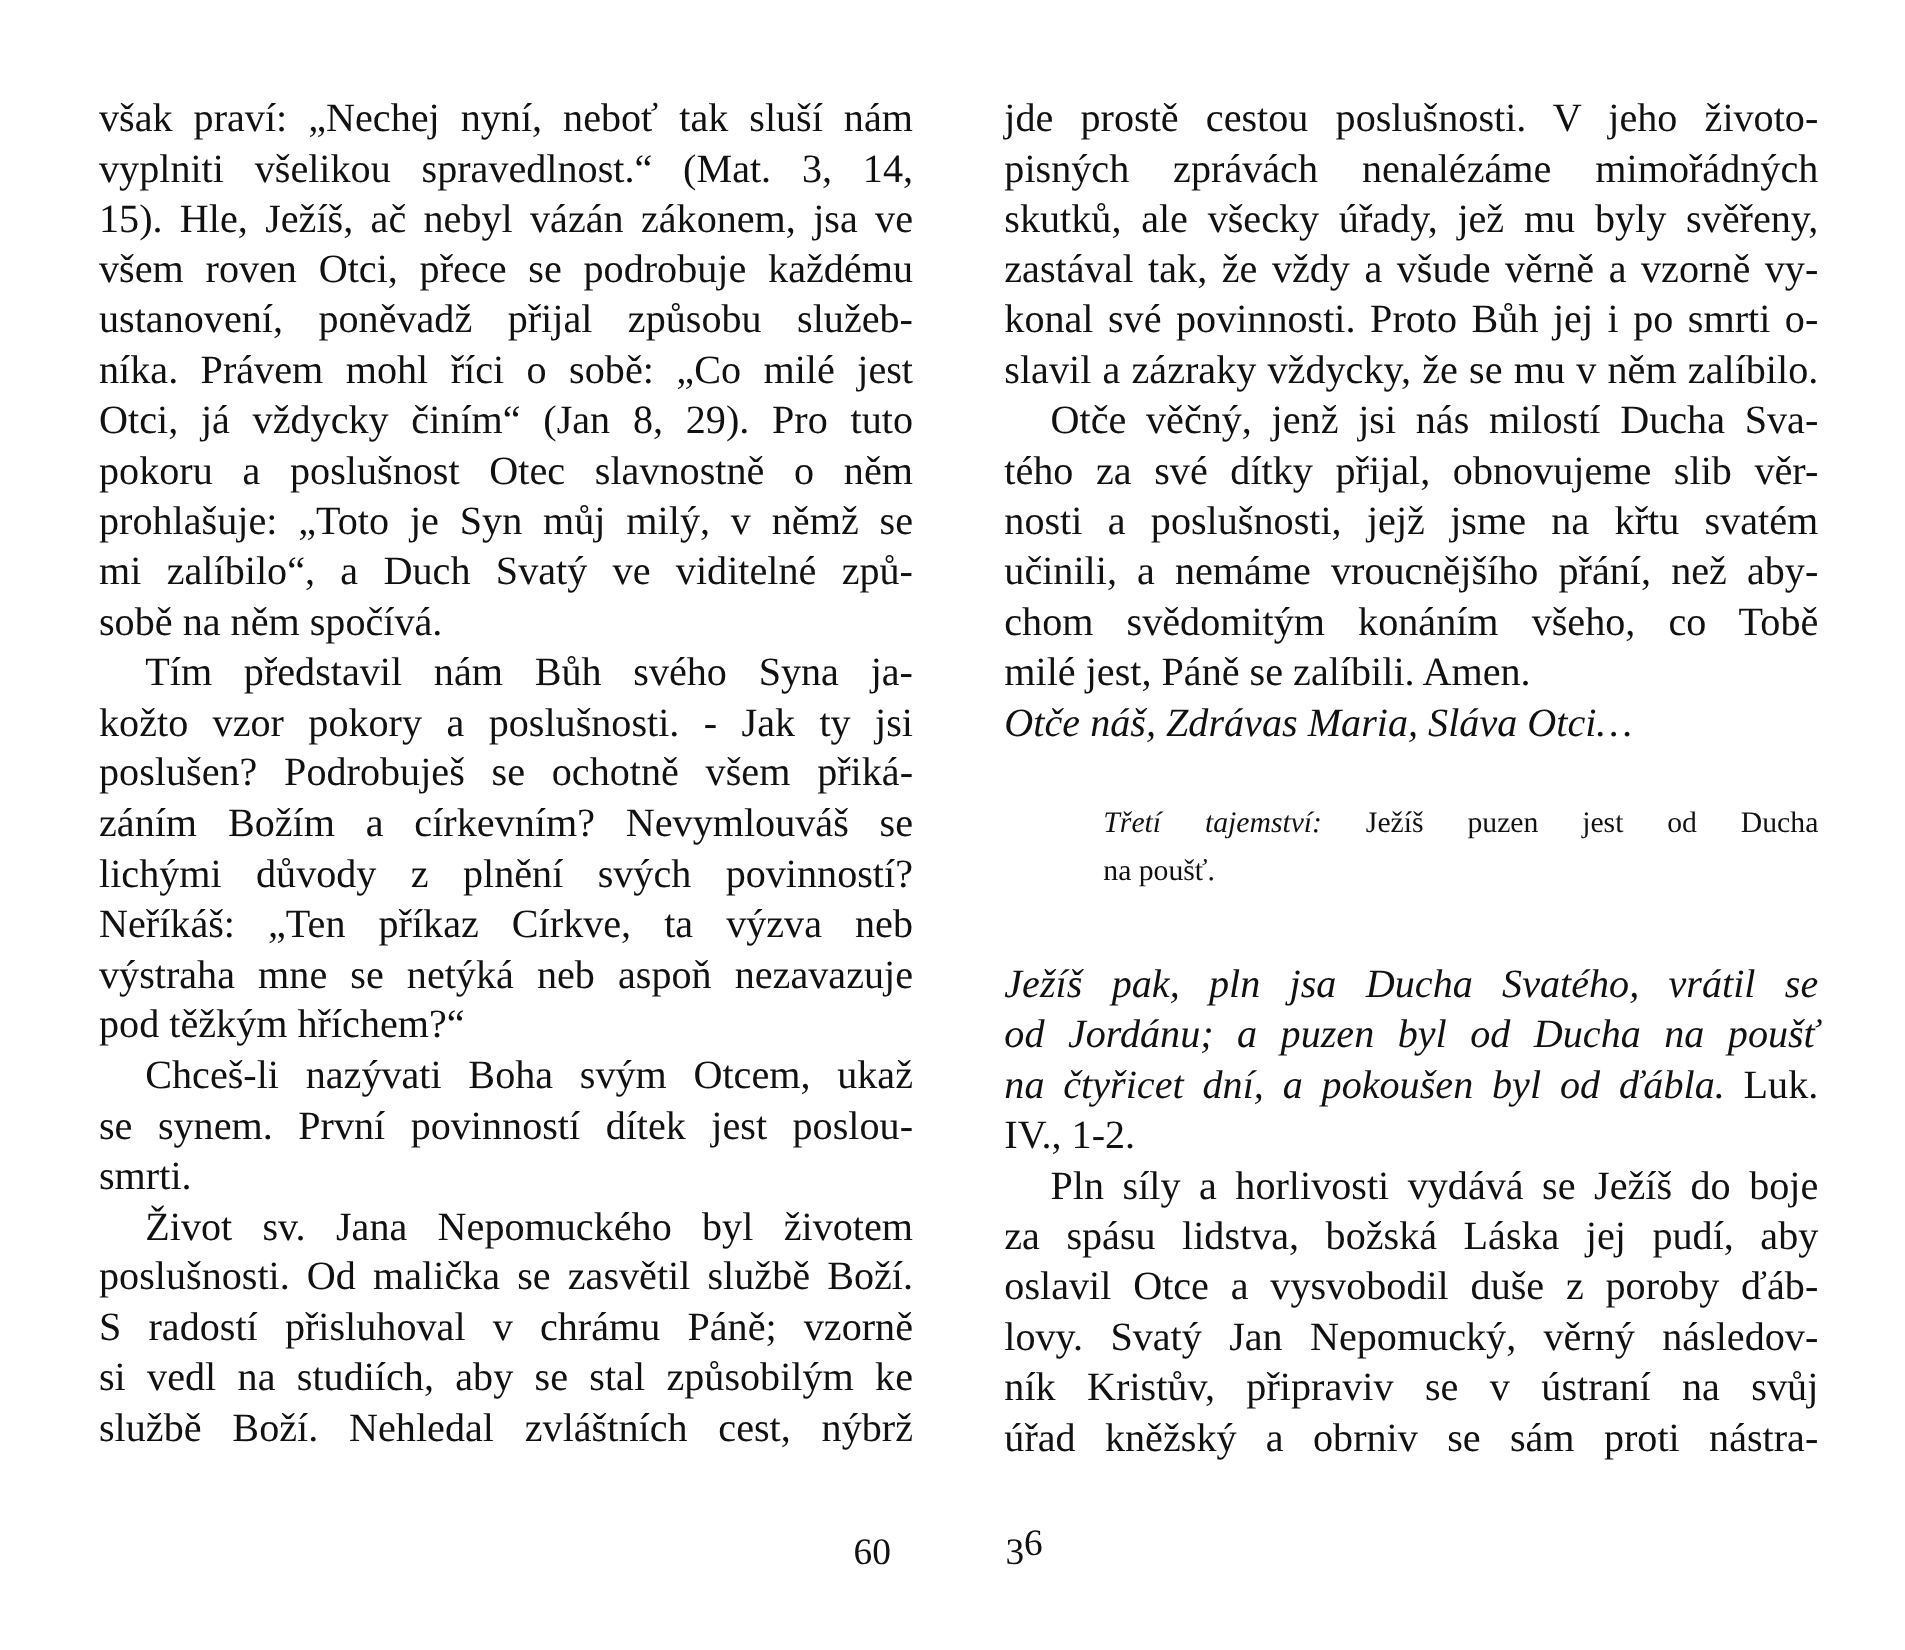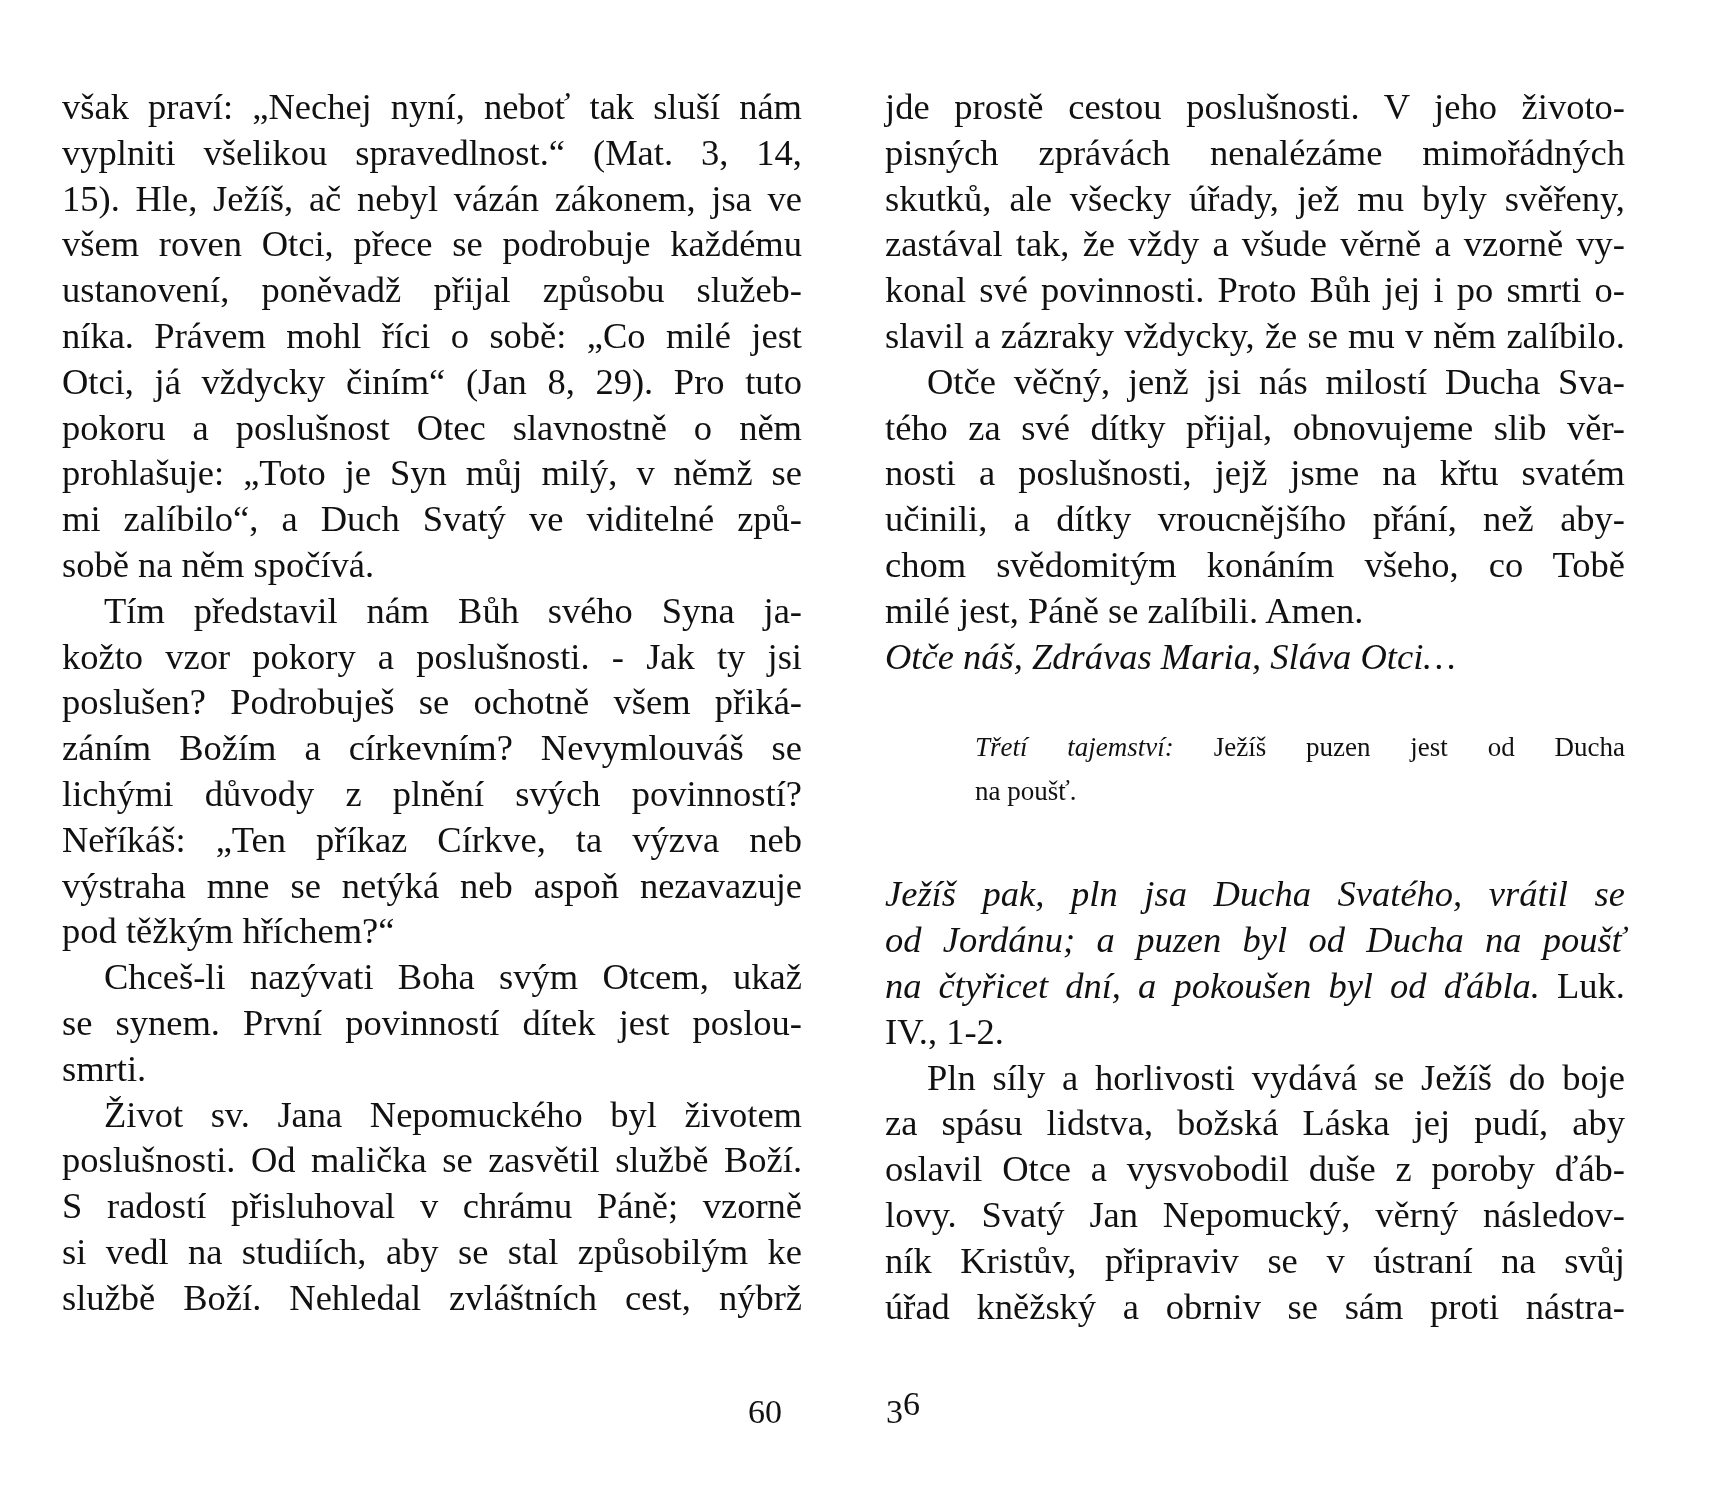--- a/index.html
+++ b/index.html
@@ -12,20 +12,21 @@
     height: 1500px;
     position: relative;
     overflow: hidden;
     color: #111111;
     font-family: "Liberation Serif", "DejaVu Serif", serif;
   }
   .page {
     position: absolute;
     top: 0;
     height: 1500px;
+    margin-left: 28px;
   }
   .page.left  { left: 0; width: 866px; }
   .page.right { left: 824px; width: 866px; }
 
   .column {
     position: absolute;
     top: 84px;
     width: 740px;
   }
   .page.left  .column { left: 62px; }
@@ -122,21 +123,21 @@
     <span class="line">jde prostě cestou poslušnosti. V jeho životo-</span>
     <span class="line">pisných zprávách nenalézáme mimořádných</span>
     <span class="line">skutků, ale všecky úřady, jež mu byly svěřeny,</span>
     <span class="line">zastával tak, že vždy a všude věrně a vzorně vy-</span>
     <span class="line">konal své povinnosti. Proto Bůh jej i po smrti o-</span>
     <span class="line">slavil a zázraky vždycky, že se mu v něm zalíbilo.</span>
 
     <span class="line indent">Otče věčný, jenž jsi nás milostí Ducha Sva-</span>
     <span class="line">tého za své dítky přijal, obnovujeme slib věr-</span>
     <span class="line">nosti a poslušnosti, jejž jsme na křtu svatém</span>
-    <span class="line">učinili, a dítky vroucnějšího přání, než aby-</span>
+    <span class="line">učinili, a nemáme vroucnějšího přání, než aby-</span>
     <span class="line">chom svědomitým konáním všeho, co Tobě</span>
     <span class="line last">milé jest, Páně se zalíbili. Amen.</span>
 
     <span class="line italic last">Otče náš, Zdrávas Maria, Sláva Otci…</span>
 
     <span class="spacer-sm"></span>
 
     <div class="heading-block">
       <span class="heading-line"><span class="it">Třetí tajemství:</span> <span>Ježíš puzen jest od Ducha</span></span>
       <span class="heading-line last">na poušť.</span>

